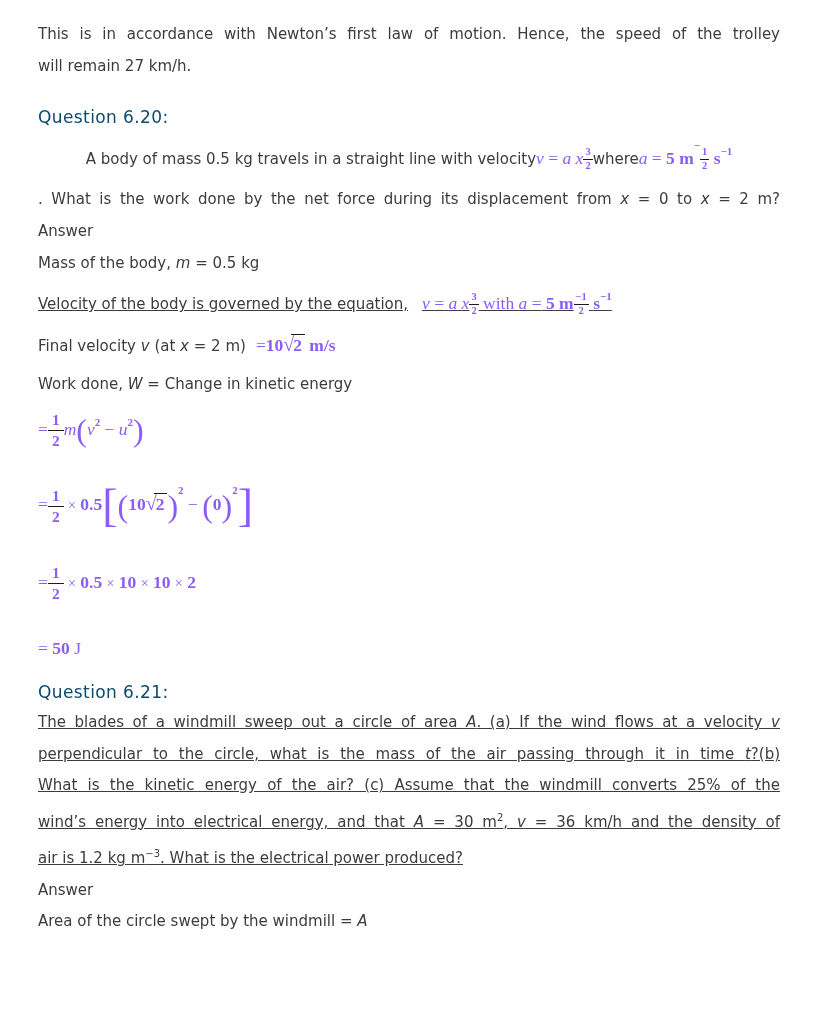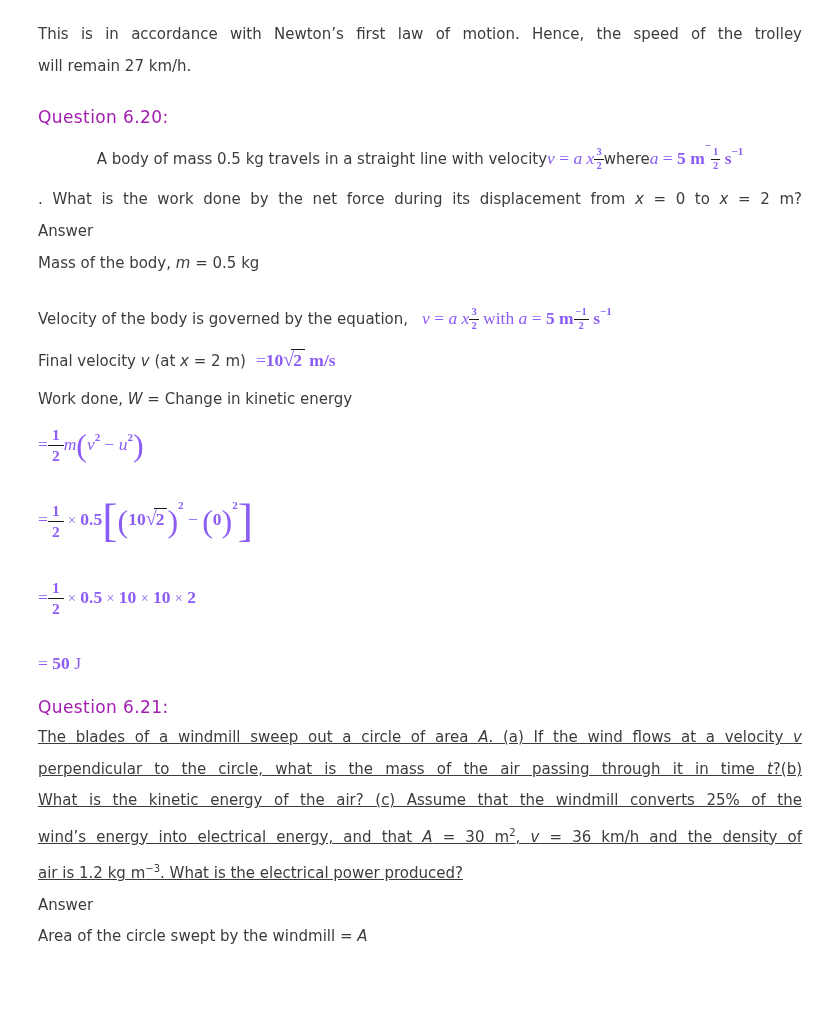--- a/index.html
+++ b/index.html
@@ -1,25 +1,25 @@
 <!DOCTYPE html>
 <html><head>
 <meta charset="utf-8">
 <style>
   * { box-sizing: border-box; }
   html,body { margin:0; padding:0; background:#ffffff; }
   .page {
     width:840px; min-height:1025px; background:#ffffff;
-    padding:18px 38px 30px 38px;
+    padding:18px 60px 30px 38px;
     font-family:"DejaVu Sans","Liberation Sans",sans-serif;
     color:#3c3c3c;
   }
   .tline { font-size:15px; line-height:32px; color:#3c3c3c; }
   .just  { text-align:justify; text-align-last:justify; }
-  .qhead { font-size:17px; line-height:26px; color:#a21caf; letter-spacing:0.4px; }
+  .qhead { font-size:17px; line-height:26px; color:#0c4a6e; letter-spacing:0.4px; }
   i { font-style:italic; }
 
   
   .flexline { display:flex; align-items:baseline; }
   .spread   { justify-content:center; }
 
   
   .eq {
     font-family:"Liberation Serif","DejaVu Serif",serif;
     color:#8b5cf6; font-size:17.5px; white-space:nowrap; line-height:1;
@@ -48,21 +48,21 @@
   .bigb { font-size:46px; font-weight:300; vertical-align:middle; line-height:0.9;
           font-family:"Liberation Serif",serif; }
   .bigp { font-size:32px; font-weight:300; vertical-align:middle; line-height:0.9; }
   .exp  { font-size:11px; vertical-align:16px; font-weight:bold; }
   .times { font-size:14px; }
 
   
   .mt-qhead1 { margin-top:22px; }
   .mt-intro1 { margin-top:10px; }
   .mt-intro2 { margin-top:8px; }
-  .mt-vel    { margin-top:24px; }
+  .mt-vel    { margin-top:9px;text-decoration:underline; }
   .mt-init   { margin-top:4px; }
   .mt-final  { margin-top:10px; }
   .mt-work   { margin-top:6px; }
   .mt-eq4    { margin-top:10px; }
   .mt-eq5    { margin-top:34px; }
   .mt-eq6    { margin-top:36px; }
   .mt-eq7    { margin-top:28px; }
   .mt-qhead2 { margin-top:15px; }
   .mt-body21 { margin-top:2px; }
   .lh21 { line-height:31.5px;text-decoration:underline; }

